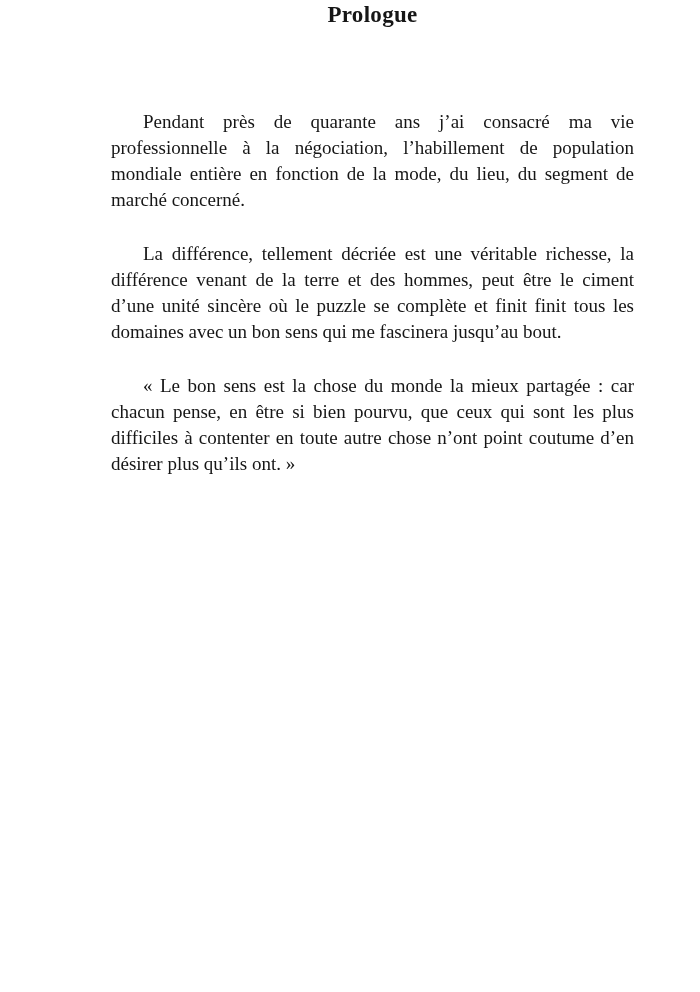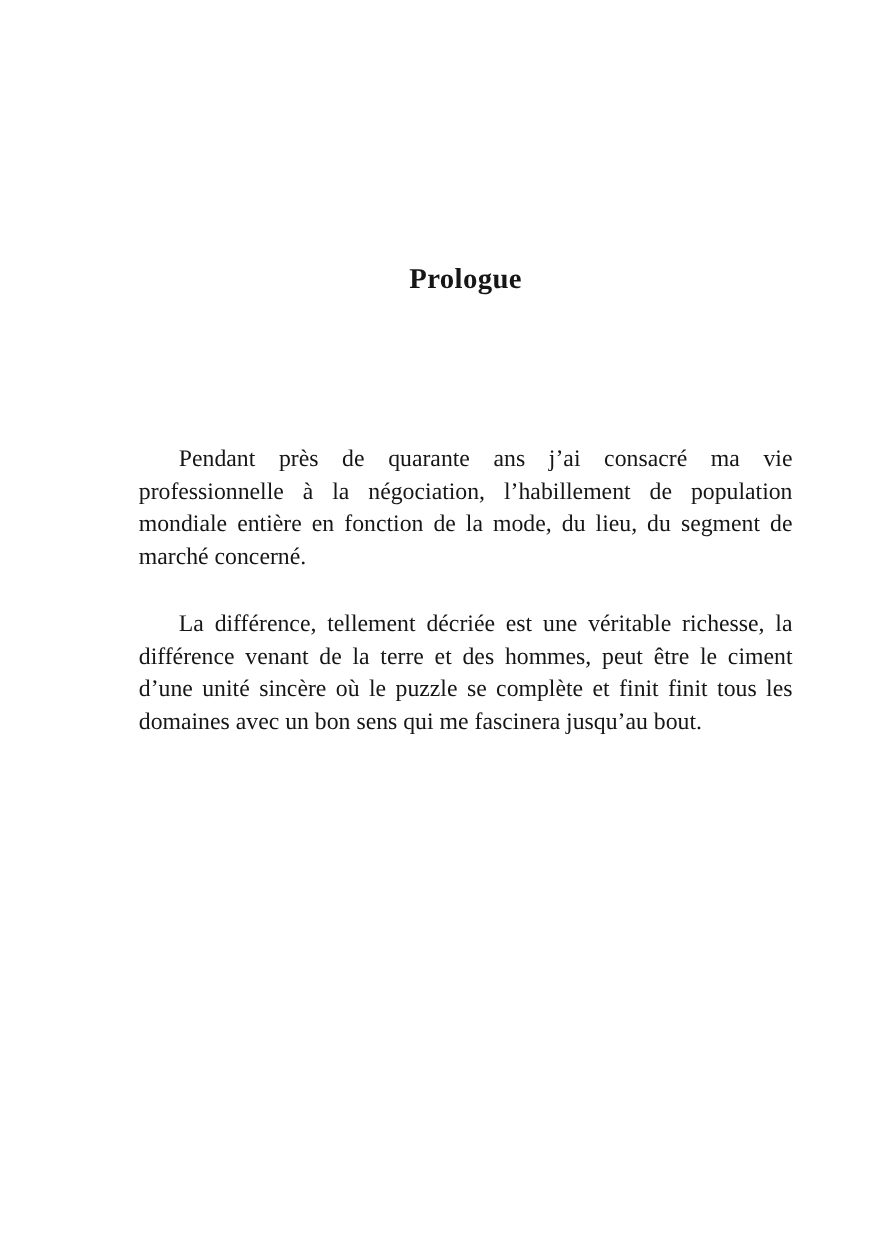--- a/index.html
+++ b/index.html
@@ -18,29 +18,28 @@
     -webkit-font-smoothing: antialiased;
   }
   .content {
     position: absolute;
     left: 111px;
     top: 0;
     width: 523px;
   }
   .title {
     margin: 0;
-    padding-top: 208px;
     text-align: center;
     font-size: 23px;
     font-weight: bold;
     line-height: 30px;
     letter-spacing: 0.3px;
   }
   .bodytext {
-    margin-top: 117px;
+    margin-top: 79px;
   }
   .bodytext p {
     margin: 0 0 28px 0;
     font-size: 19px;
     line-height: 26px;
     text-align: justify;
     text-justify: inter-word;
     text-indent: 32px;
     hyphens: none;
   }
@@ -50,15 +49,16 @@
 </style>
 </head>
 <body>
 
 <div class="page">
   <div class="content">
     <h1 class="title">Prologue</h1>
     <section class="bodytext">
         <p>Pendant près de quarante ans j’ai consacré ma vie professionnelle à la négociation, l’habillement de population mondiale entière en fonction de la mode, du lieu, du segment de marché concerné.</p>
         <p>La différence, tellement décriée est une véritable richesse, la différence venant de la terre et des hommes, peut être le ciment d’une unité sincère où le puzzle se complète et finit finit tous les domaines avec un bon sens qui me fascinera jusqu’au bout.</p>
+        <p>« Le bon sens est la chose du monde la mieux partagée : car chacun pense, en être si bien pourvu, que ceux qui sont les plus difficiles à contenter en toute autre chose n’ont point coutume d’en désirer plus qu’ils ont. »</p>
       </section>
   </div>
 </div>
 
 </body></html>

